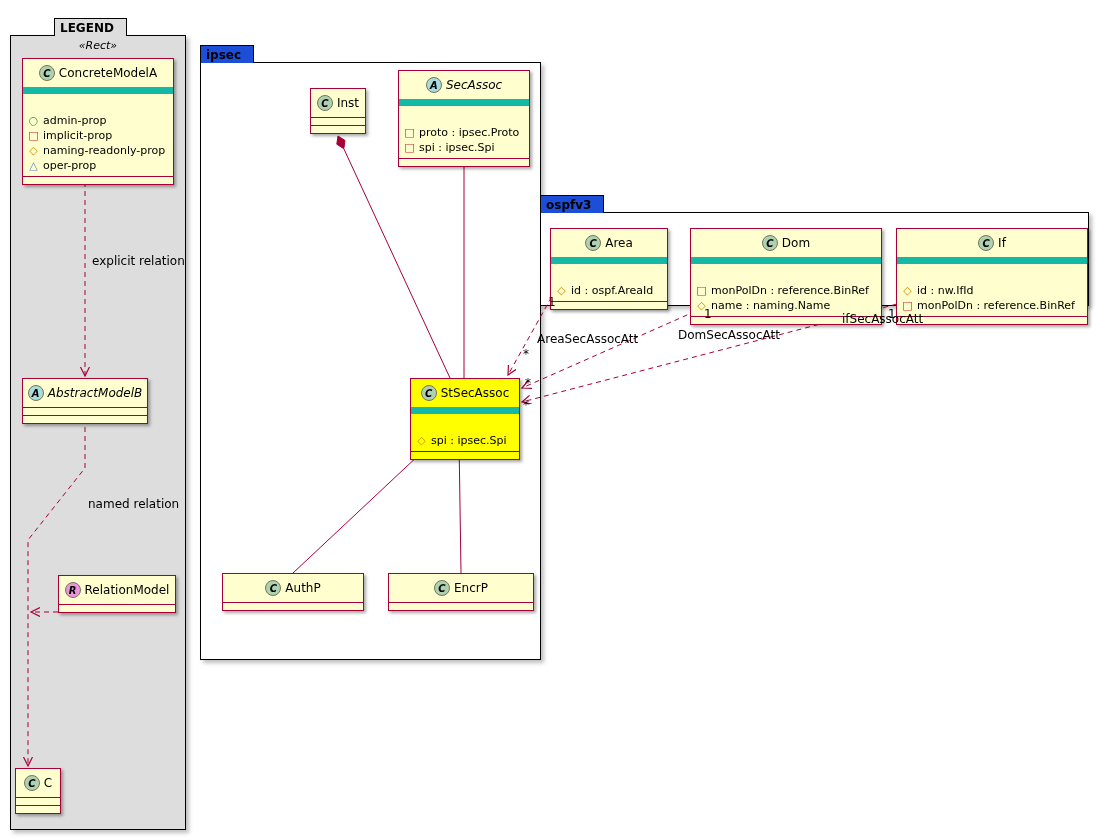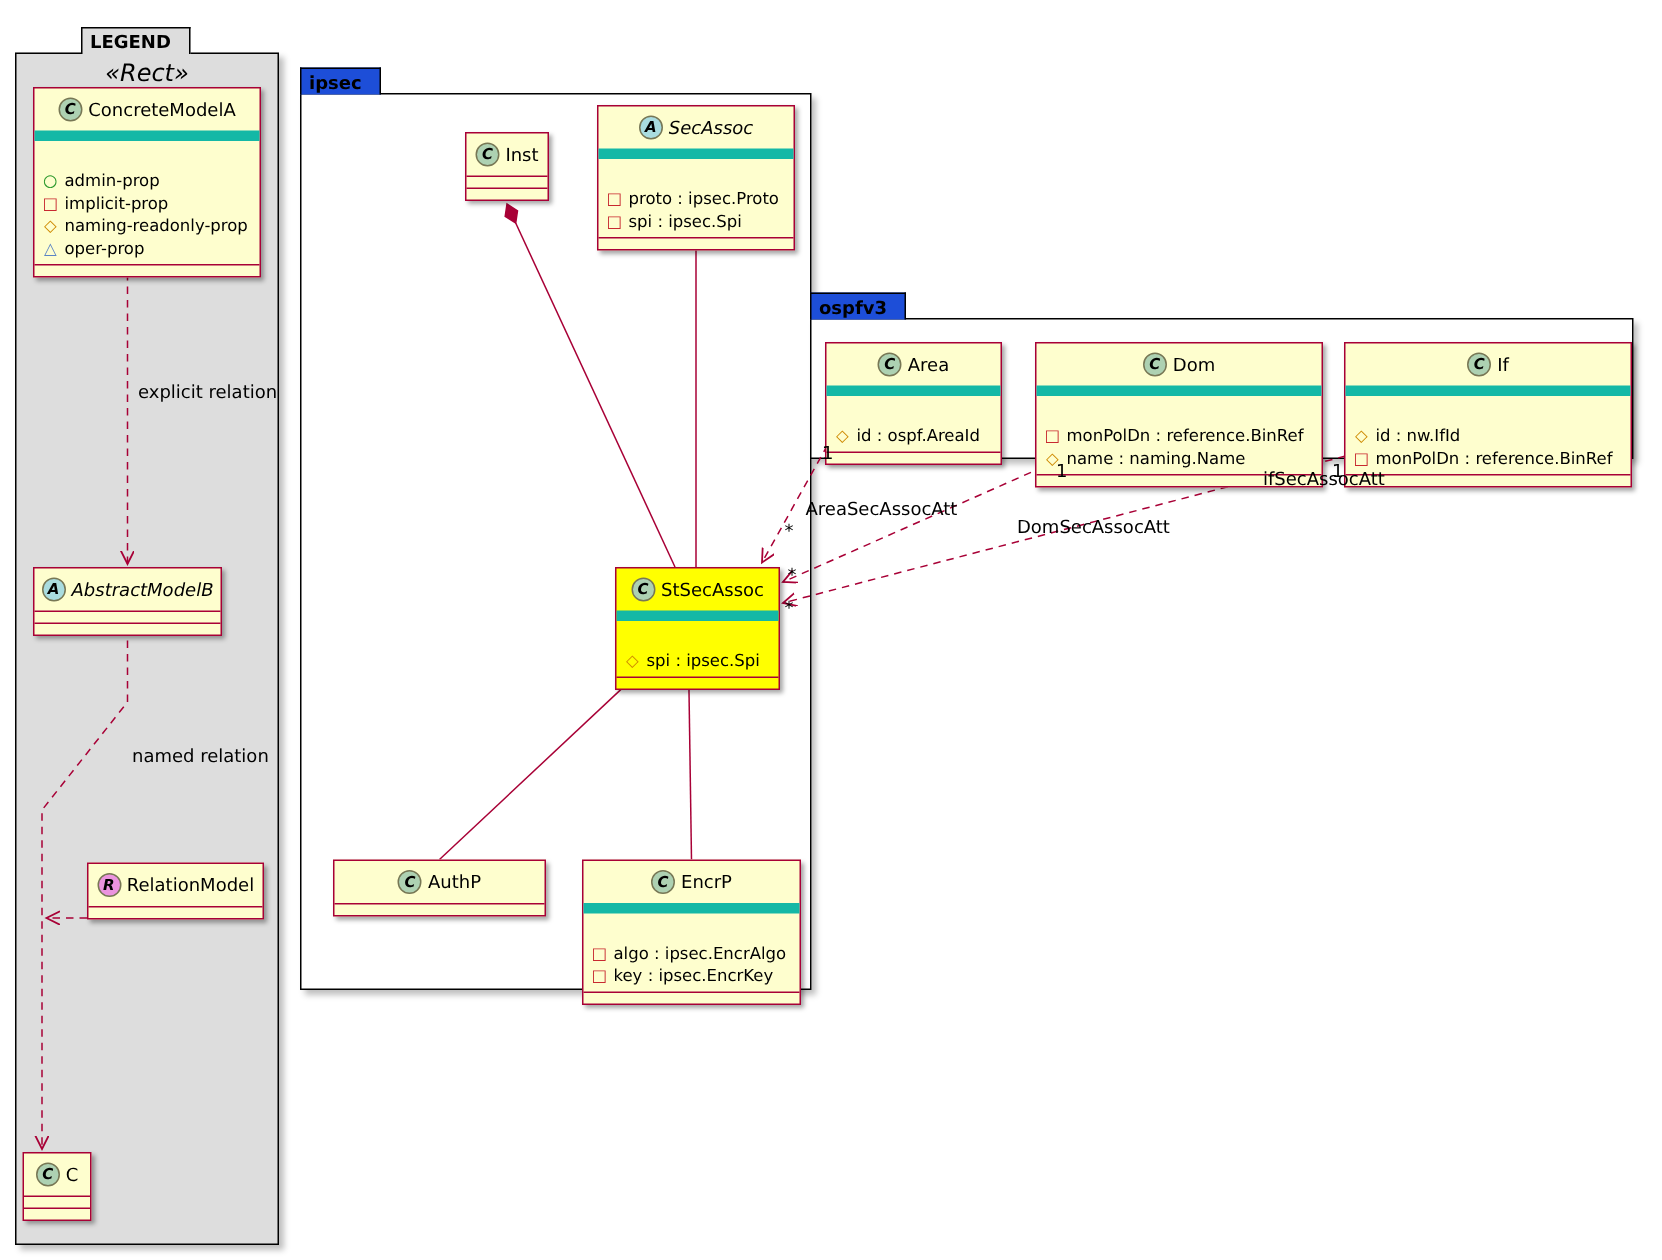--- a/index.html
+++ b/index.html
@@ -42,21 +42,21 @@
   .comp-empty { border-top:1px solid #A80036; height:8px; }
 
   .vis-icon { width:11px; flex:0 0 11px; text-align:center; font-size:11px; line-height:15px; display:inline-block; }
   .vis-icon[data-icon="admin-prop-icon"]::before   { content:"○"; color:#2E9A2E; }
   .vis-icon[data-icon="implicit-prop-icon"]::before{ content:"□"; color:#C82930; }
   .vis-icon[data-icon="readonly-prop-icon"]::before{ content:"◇"; color:#CE8A00; }
   .vis-icon[data-icon="oper-prop-icon"]::before    { content:"△"; color:#5B84C4; }
 
   .diagram-label { position:absolute; z-index:3; font-size:12px; white-space:nowrap; }
   .mult { position:absolute; z-index:3; font-size:12px; }
-  .stereotype { position:absolute; z-index:3; font-size:16px; font-style:italic; text-align:center; }
+  .stereotype { position:absolute; z-index:3; font-size:11px; font-style:italic; text-align:center; }
 </style>
 </head>
 <body>
 
 <div id="canvas">
 
   <div class="package-body legend-fill" style="left:10px;top:35px;width:176px;height:795px;"></div>
   <div class="package-body" style="left:200px;top:62px;width:341px;height:598px;"></div>
   <div class="package-body" style="left:540px;top:212px;width:549px;height:94px;"></div>
 
@@ -195,30 +195,20 @@
       <span class="class-name">AuthP</span>
     </div>
     <div class="comp-empty"></div>
   </div>
 
   <div class="uml-class" style="left:388px;top:573px;width:146px;">
     <div class="class-header">
       <span class="spot" data-kind="C">C</span>
       <span class="class-name">EncrP</span>
     </div>
-    <div class="attrs">
-      <div class="attr-row">
-        <span class="vis-icon" data-icon="implicit-prop-icon"></span>
-        <span class="attr-text">algo : ipsec.EncrAlgo</span>
-      </div>
-      <div class="attr-row">
-        <span class="vis-icon" data-icon="implicit-prop-icon"></span>
-        <span class="attr-text">key : ipsec.EncrKey</span>
-      </div>
-    </div>
     <div class="comp-empty"></div>
   </div>
 
   <div class="uml-class" style="left:550px;top:228px;width:118px;">
     <div class="class-header">
       <span class="spot" data-kind="C">C</span>
       <span class="class-name">Area</span>
     </div>
     <div class="attrs">
       <div class="attr-row">
@@ -262,21 +252,21 @@
         <span class="attr-text">monPolDn : reference.BinRef</span>
       </div>
     </div>
     <div class="comp-empty"></div>
   </div>
 
   <div class="diagram-label" style="left:92px;top:254px;">explicit relation</div>
   <div class="diagram-label" style="left:52px;top:497px;margin-left:36px;">named relation</div>
 
   <div class="diagram-label" style="left:537px;top:332px;">AreaSecAssocAtt</div>
-  <div class="diagram-label" style="left:678px;top:344px;text-align:center;">DomSecAssocAtt</div>
+  <div class="diagram-label" style="left:678px;top:328px;text-align:center;">DomSecAssocAtt</div>
   <div class="diagram-label" style="left:842px;top:312px;">ifSecAssocAtt</div>
 
   <div class="mult" style="left:548px;top:295px;">1</div>
   <div class="mult" style="left:704px;top:307px;">1</div>
   <div class="mult" style="left:888px;top:307px;">1</div>
 
   <div class="mult" style="left:523px;top:347px;">*</div>
   <div class="mult" style="left:525px;top:376px;">*</div>
   <div class="mult" style="left:523px;top:398px;">*</div>
 

